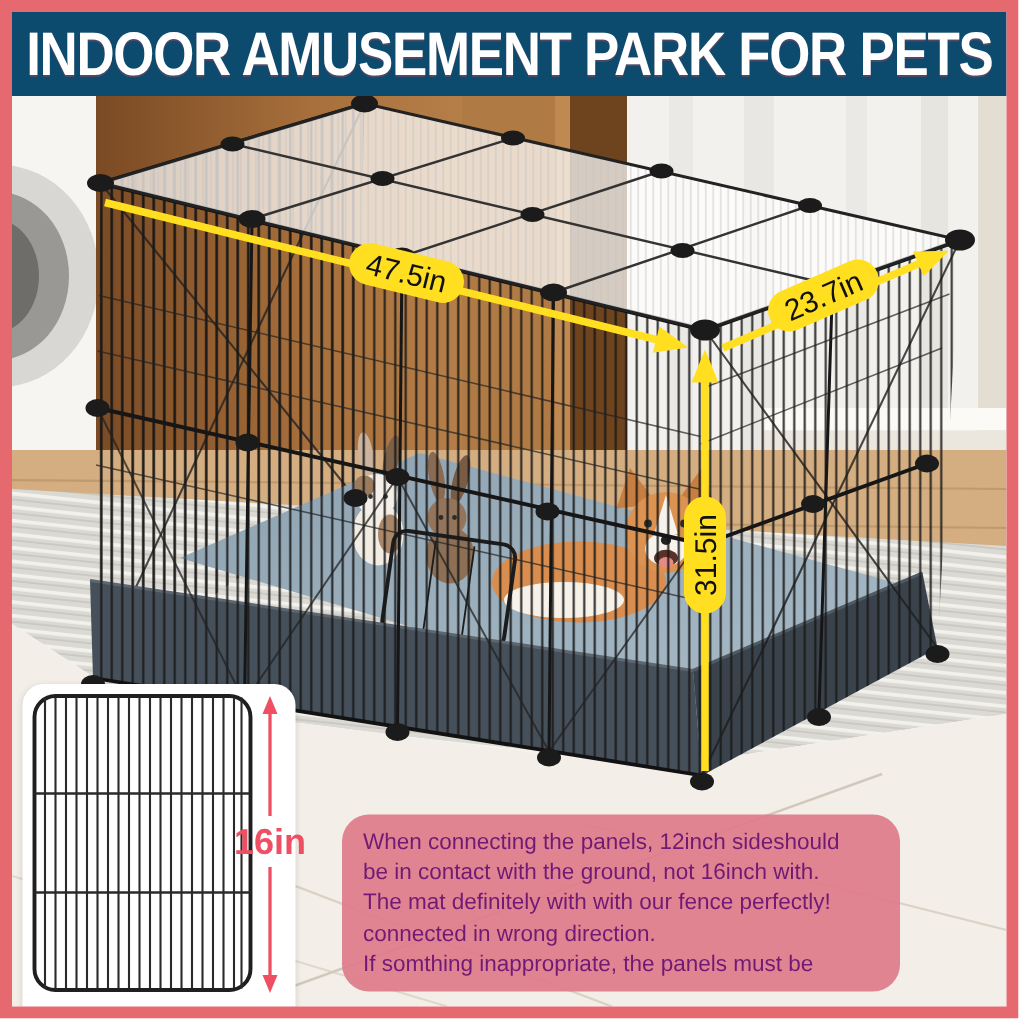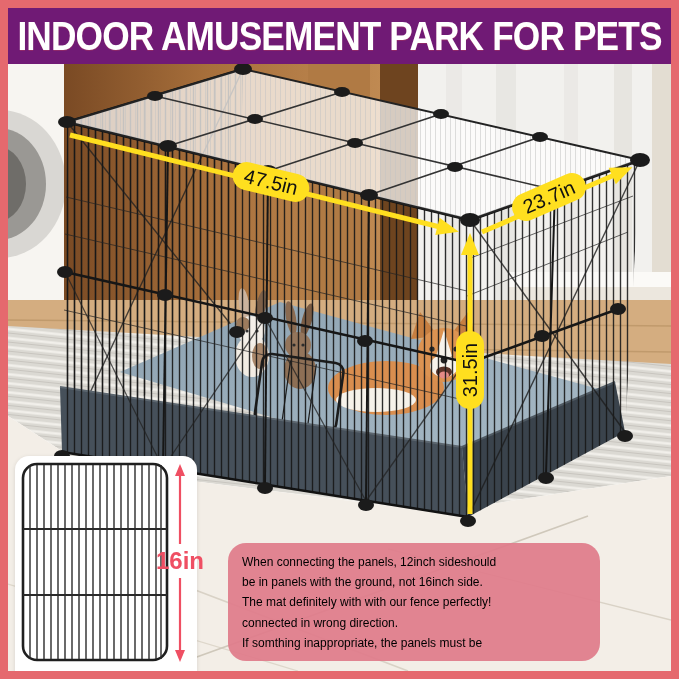--- a/index.html
+++ b/index.html
@@ -5,41 +5,41 @@
   html,body{margin:0;padding:0;}
   body{
     width:679px;height:679px;position:relative;overflow:hidden;
     background:#ffffff;
     font-family:"Liberation Sans", sans-serif;
   }
   .frame-border{
     position:absolute;inset:0;border:8px solid #e5696e;z-index:10;pointer-events:none;
   }
   .header{
-    position:absolute;left:8px;top:8px;width:663px;height:56px;background:#701a75;
+    position:absolute;left:8px;top:8px;width:663px;height:56px;background:#0c4a6e;
     display:flex;align-items:center;justify-content:center;z-index:5;
   }
   .header-title{
     color:#ffffff;font-weight:bold;font-size:41px;letter-spacing:-1px;white-space:nowrap;
     transform:scaleX(0.86);transform-origin:center;
     text-shadow:0 1px 0 rgba(200,70,80,.35);
   }
   .scene{position:absolute;left:8px;top:64px;width:663px;height:607px;z-index:1;}
   .panel-card{
     position:absolute;left:15px;top:456px;width:182px;height:246px;background:#ffffff;
     border-radius:14px;z-index:6;box-shadow:0 1px 4px rgba(0,0,0,.12);
   }
   .panel-card svg{overflow:visible;display:block;}
   .note-box{
     position:absolute;left:228px;top:543px;width:372px;height:118px;
     background:rgba(223,123,138,0.92);border-radius:18px;z-index:6;
     padding:9px 0 0 14px;box-sizing:border-box;
   }
   .note-line{
-    color:#000000;font-size:12px;line-height:20.2px;white-space:nowrap;
+    color:#701a75;font-size:15px;line-height:20.2px;white-space:nowrap;
   }
   .dim-pill-text{font-size:20px;fill:#111111;}
   .card-dim-label{font-size:24px;font-weight:bold;fill:#ef4f63;}
 </style>
 </head>
 <body>
 
 <svg class="scene" viewBox="0 0 663 607">
   <defs>
     <linearGradient id="woodGrad" x1="0" y1="0" x2="1" y2="0">
@@ -301,19 +301,19 @@
       <line x1="165" y1="19" x2="165" y2="88" stroke-width="2.2"></line>
       <line x1="165" y1="122" x2="165" y2="195" stroke-width="2.2"></line>
       <polygon points="165,206 160,194 170,194" stroke="none"></polygon>
     </g>
     <text class="card-dim-label" x="165" y="113" text-anchor="middle">16in</text>
   </svg>
 </div>
 
 <div class="note-box">
   <div class="note-line">When connecting the panels, 12inch sideshould</div>
-  <div class="note-line">be in panels with the ground, not 16inch side.</div>
+  <div class="note-line">be in contact with the ground, not 16inch with.</div>
   <div class="note-line">The mat definitely with with our fence perfectly!</div>
   <div class="note-line">connected in wrong direction.</div>
   <div class="note-line">If somthing inappropriate, the panels must be</div>
 </div>
 
 <div class="frame-border"></div>
 
 </body></html>

